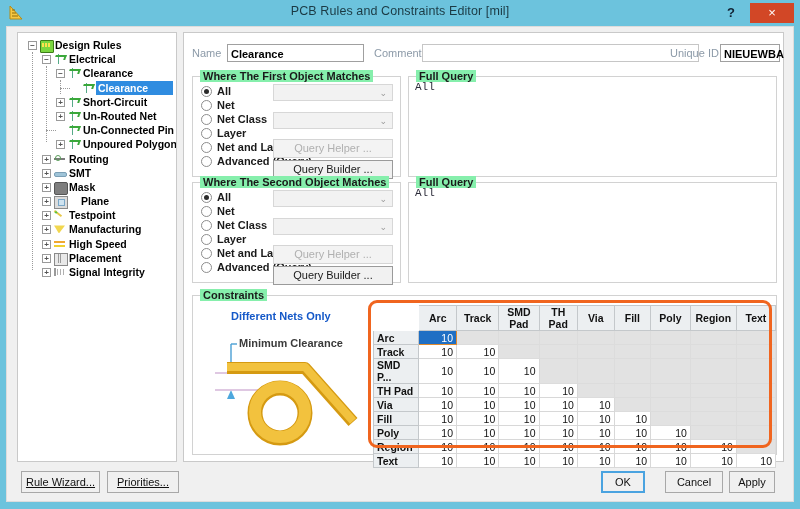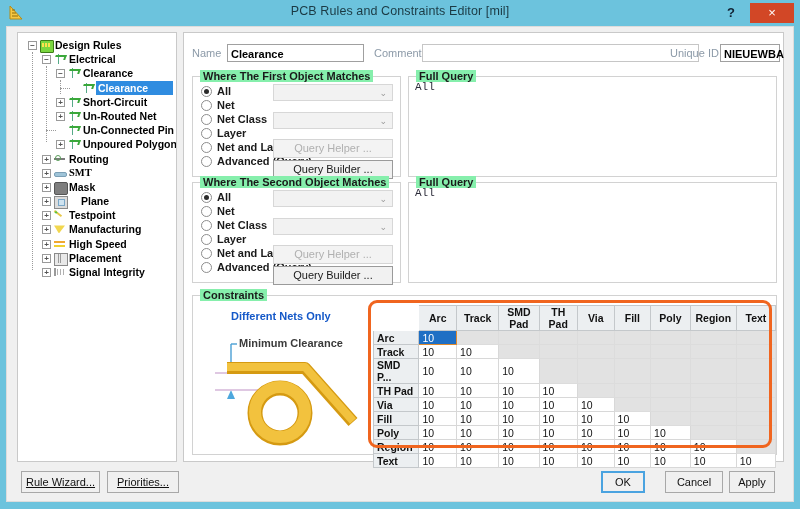--- a/index.html
+++ b/index.html
@@ -160,21 +160,21 @@
     font-weight:normal;color:#111;
   }
   .ctable th{
     background:#eceff1;text-align:center;font-weight:bold;font-size:10.5px;height:15px;
     border:1px solid #c4c8cb;
   }
   .ctable td.rowhdr{
     background:#eceff1;text-align:left;font-weight:bold;width:48px;
     border:1px solid #c4c8cb;
   }
-  .ctable td.val{background:#fff;text-align:left;width:49px;}
+  .ctable td.val{background:#fff;text-align:right;width:49px;}
   .ctable td.empty{background:#e2e2e2;border:1px solid #dcdcdc;}
   .ctable td.selcell{background:#1f6fc4;color:#fff;border:1px solid #e08a2e;}
   .highlight-box{
     position:absolute;border:3px solid #f0651f;border-radius:9px;box-sizing:border-box;
     pointer-events:none;
   }
   
   .footer-btn{
     position:absolute;height:22px;border:1px solid #a8a8a8;background:#f0f0f0;
     box-sizing:border-box;text-align:center;line-height:20px;font-size:11px;color:#111;
@@ -261,21 +261,21 @@
 
         <div class="trow">
           <div class="exp" style="left:19px;">+</div>
           <div class="ico ico-route" style="left:31px;"></div>
           <div class="lbl" style="left:46px;">Routing</div>
         </div>
 
         <div class="trow">
           <div class="exp" style="left:19px;">+</div>
           <div class="ico ico-smt" style="left:31px;"></div>
-          <div class="lbl" style="left:46px;font-family:Liberation Serif, serif;">SMT</div>
+          <div class="lbl" style="left:46px;">SMT</div>
         </div>
 
         <div class="trow">
           <div class="exp" style="left:19px;">+</div>
           <div class="ico ico-mask" style="left:31px;"></div>
           <div class="lbl" style="left:46px;">Mask</div>
         </div>
 
         <div class="trow">
           <div class="exp" style="left:19px;">+</div>

